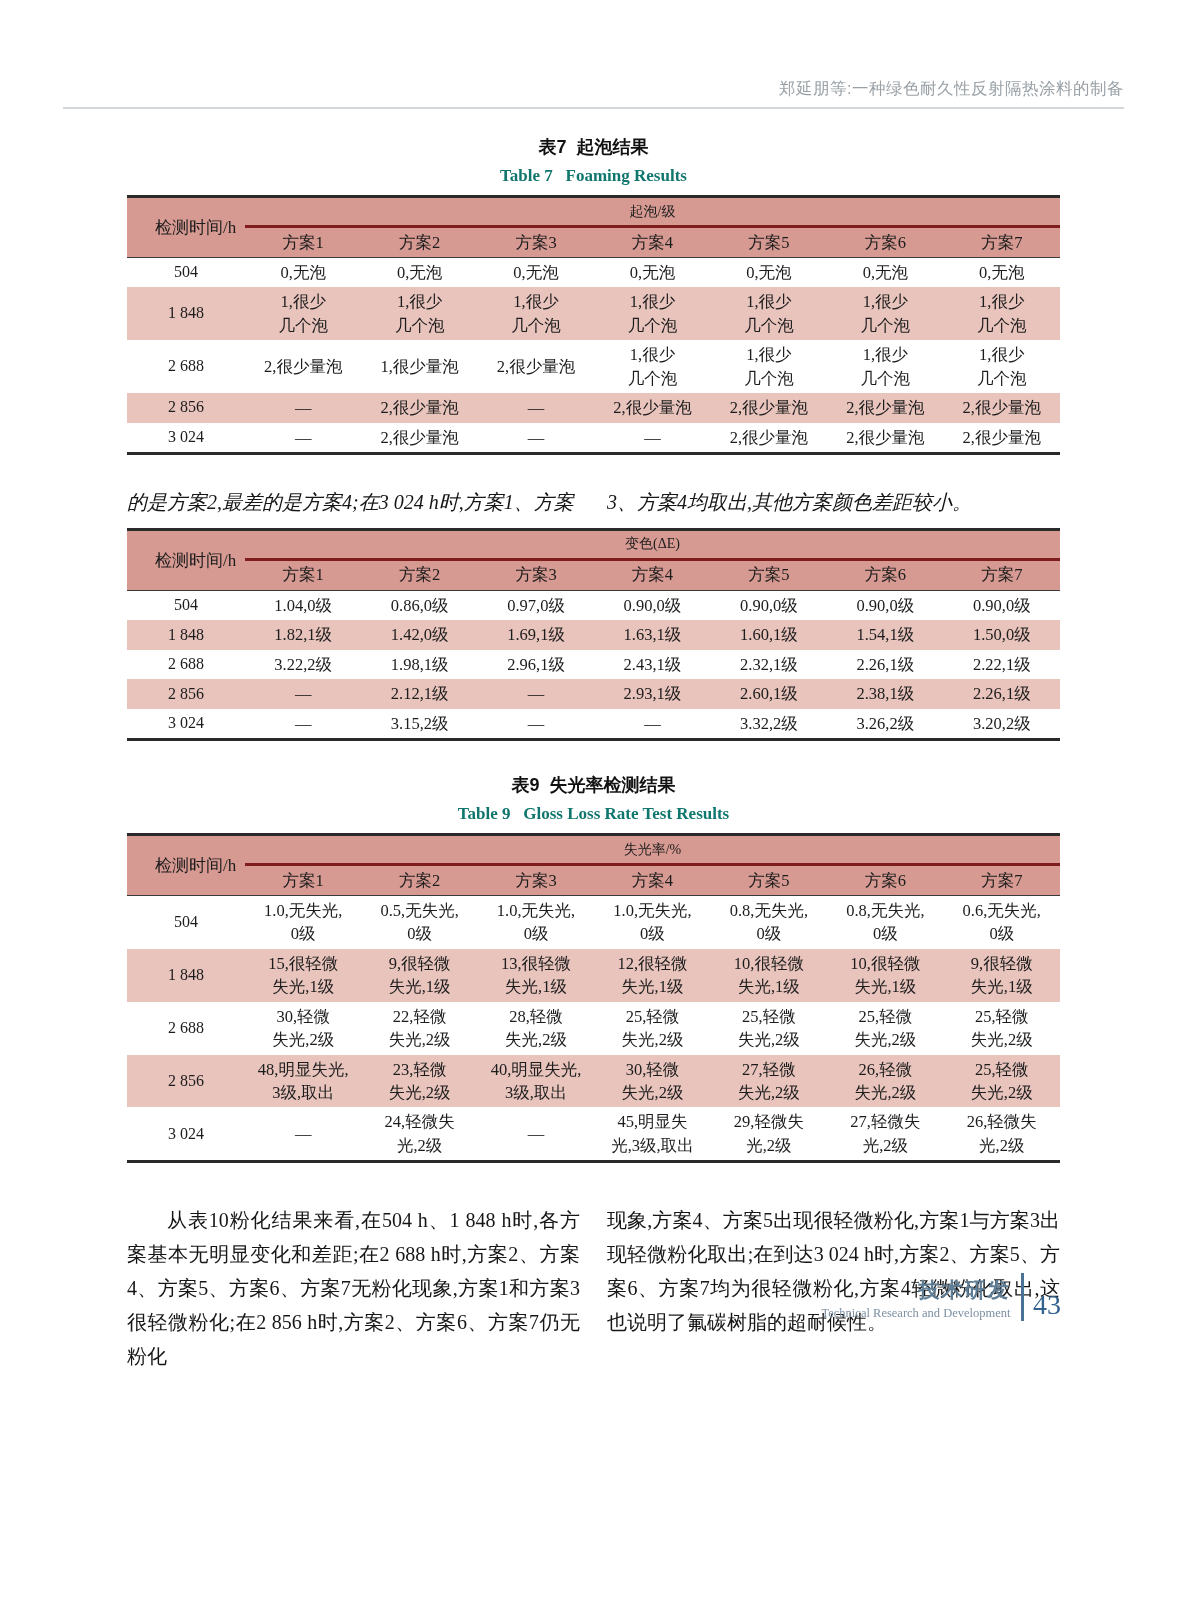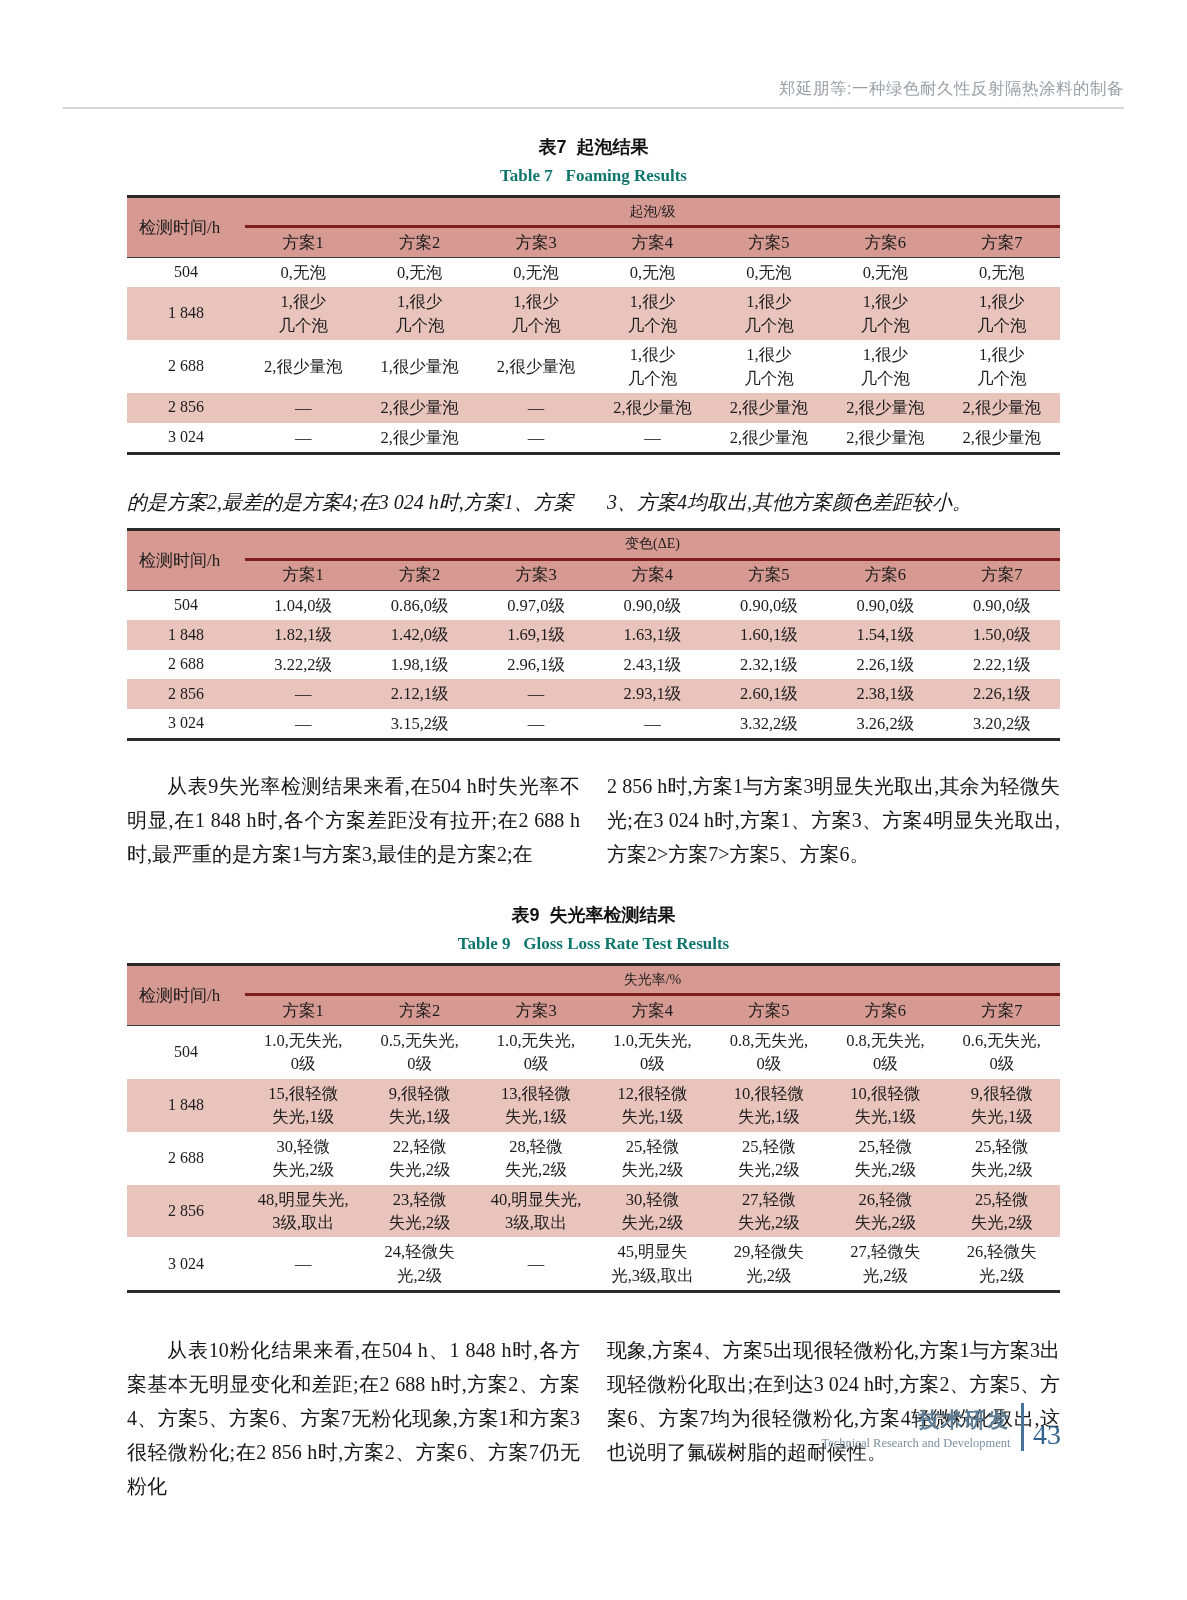--- a/index.html
+++ b/index.html
@@ -28,21 +28,21 @@
   .cap-t8{margin-top:34px;}
   .cap-t9{margin-top:32px;}
   table.dtable{
     width:100%;border-collapse:collapse;table-layout:fixed;
     border-top:3px solid #2a2a2a;border-bottom:3px solid #2a2a2a;
     font-size:16.5px;margin-top:9px;
   }
   .dtable col.c-time{width:118px;}
   .dtable thead{background:#d69a92;border-bottom:1.5px solid #3a3a3a;}
   .dtable th{font-weight:400;text-align:center;padding:0;}
-  .dtable .th-time{text-align:left;padding-left:12px;font-size:17px;}
+  .dtable .th-time{text-align:left;padding-left:28px;font-size:17px;}
   .dtable .span-h{height:27px;font-size:14px;border-bottom:3px solid #7f1d1d;}
   .dtable .plan-row th{height:29px;}
   .dtable td{
     text-align:center;white-space:pre-line;line-height:1.42;padding:3px 1px;
   }
   .dtable tr.r-pink{background:#e8c4bd;padding-left:24px;}
   .dtable td.time{font-size:16px;}
   .cols2{display:flex;gap:27px;}
   .cols2 .col{
     flex:1;font-size:20px;line-height:1.7;text-align:justify;color:#161616;
@@ -250,24 +250,20 @@
           <td>3.15,2级</td>
           <td>—</td>
           <td>—</td>
           <td>3.32,2级</td>
           <td>3.26,2级</td>
           <td>3.20,2级</td>
         </tr>
       </tbody>
     </table>
 
-    <div class="cols2 p2">
-      <div class="col indent">从表9失光率检测结果来看,在504 h时失光率不明显,在1 848 h时,各个方案差距没有拉开;在2 688 h时,最严重的是方案1与方案3,最佳的是方案2;在</div>
-      <div class="col">2 856 h时,方案1与方案3明显失光取出,其余为轻微失光;在3 024 h时,方案1、方案3、方案4明显失光取出,方案2&gt;方案7&gt;方案5、方案6。</div>
-    </div>
 
     <div class="caption cap-t9">
       <div class="cap-cn">表9  失光率检测结果</div>
       <div class="cap-en">Table 9   Gloss Loss Rate Test Results</div>
     </div>
     <table class="dtable">
       <colgroup>
           <col class="c-time">
           <col>
           <col>

